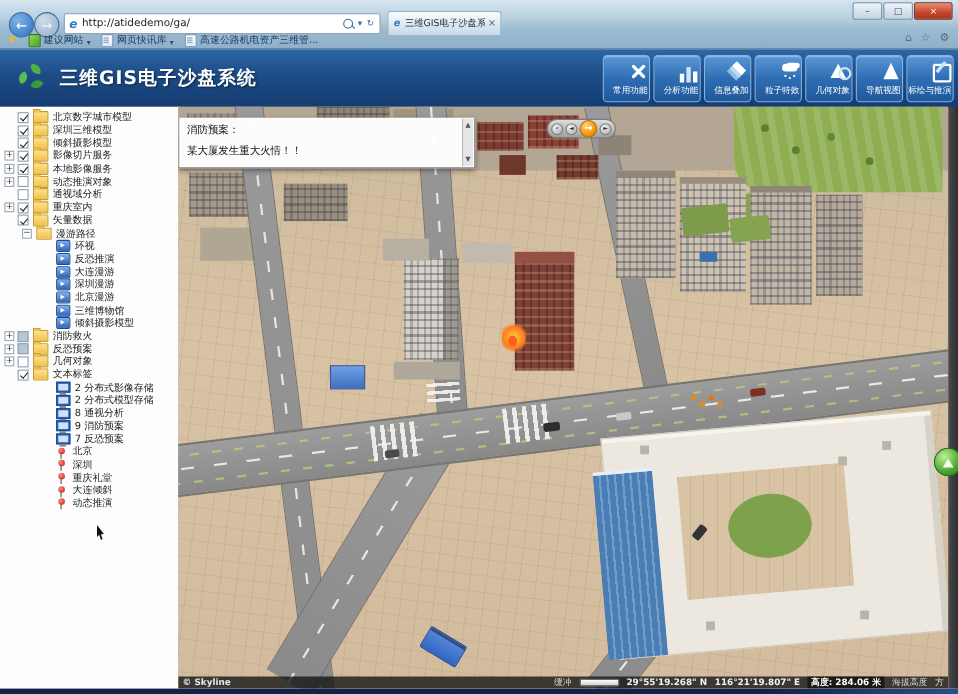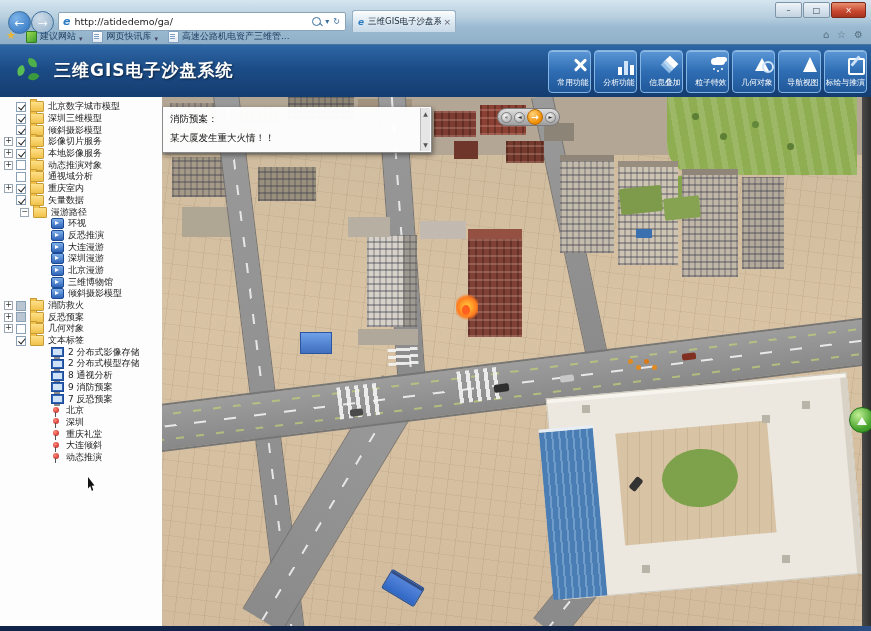--- a/index.html
+++ b/index.html
@@ -566,17 +566,28 @@
 
       <div class="pb-btn primary">
         <span>→</span>
       </div>
 
       <div class="pb-btn plain">
         <span>►</span>
       </div>
     </div>
 
+  <div class="statusbar">
+    <span class="sb-copy">© Skyline</span>
+    <span class="sb-spacer"></span>
+    <span>缓冲</span>
+    <span class="sb-progress"></span>
+    <span class="sb-coord">29°55'19.268" N</span>
+    <span class="sb-coord">116°21'19.807" E</span>
+    <span class="sb-height">高度: 284.06 米</span>
+    <span>海拔高度</span>
+    <span>方</span>
+  </div>
 </div>
 
 <div class="rightstrip"></div>
 <div class="geo-btn"></div>
 <div class="taskbar"></div>
 
 </body></html>

